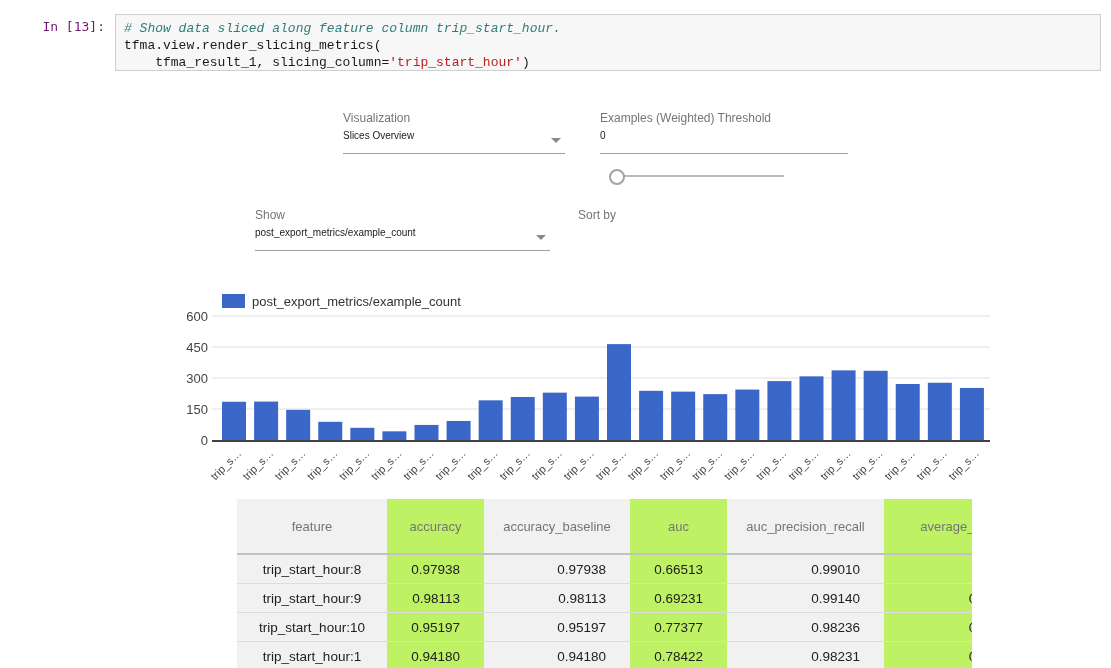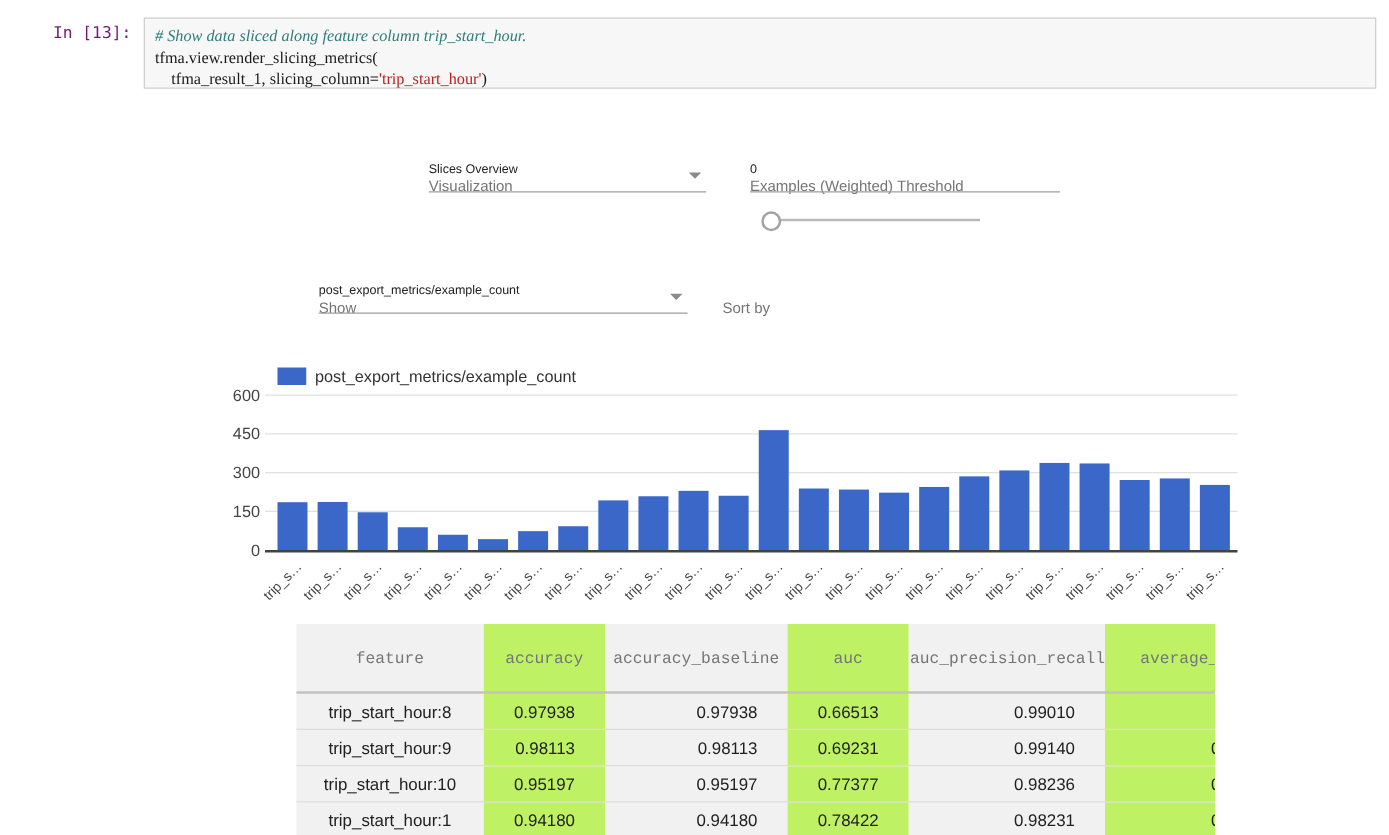--- a/index.html
+++ b/index.html
@@ -5,47 +5,47 @@
   html,body{margin:0;padding:0;background:#fff;}
   #screen{position:relative;width:1111px;height:668px;background:#fff;overflow:hidden;
           font-family:"Liberation Sans","DejaVu Sans",sans-serif;color:#212121;}
 
   
   .prompt{position:absolute;left:0;top:19px;width:105px;text-align:right;
           font-family:"DejaVu Sans Mono","Liberation Mono",monospace;
           font-size:13px;color:#701a75;white-space:pre;}
   .code-cell{position:absolute;left:115px;top:14px;width:968px;height:45px;
              background:#f7f7f7;border:1px solid #cfcfcf;padding:5px 8px;
-             font-family:Liberation Serif, serif;
+             font-family:Liberation Mono, monospace;
              font-size:13px;line-height:17px;white-space:pre;}
   .tok-comment{color:#2e7d7d;font-style:italic;}
   .tok-plain{color:#1a1a1a;}
   .tok-string{color:#ba2121;}
 
   
-  .ctl-label{position:absolute;font-size:12px;color:#757575;margin-top:31px;}
+  .ctl-label{position:absolute;font-size:12px;color:#757575;}
   .ctl-field{position:absolute;height:26px;border-bottom:1px solid #9e9e9e;
              font-size:10px;color:#212121;cursor:pointer;}
   .ctl-field .val{position:absolute;left:0;top:3px;}
   .caret{position:absolute;right:4px;top:11px;width:0;height:0;
          border-left:5px solid transparent;border-right:5px solid transparent;
          border-top:5px solid #8a8a8a;}
   .slider-track{position:absolute;height:2px;background:#b9b9b9;}
   .slider-handle{position:absolute;width:12px;height:12px;border-radius:50%;
                  background:#fff;border:2px solid #a3a3a3;}
 
   
   #chart-wrap{position:absolute;left:0;top:288px;width:1010px;height:200px;}
 
   
   #table-wrap{position:absolute;left:237px;top:499px;width:735px;height:169px;overflow:hidden;}
   table.metrics{border-collapse:collapse;table-layout:fixed;width:797px;
                 font-size:13.5px;color:#212121;}
   table.metrics th{height:52px;font-weight:normal;font-size:13px;color:#757575;
-                   text-align:center;border-bottom:2px solid #c2c2c2;font-family:Liberation Mono, monospace;}
+                   text-align:center;border-bottom:2px solid #c2c2c2;}
   table.metrics td{height:28px;border-top:1px solid #dcdcdc;padding:0;}
   table.metrics tr td:first-child{text-align:center;}
   table.metrics td.num{text-align:right;padding-right:24px;padding-left:22px;}
   .col-g{background:#f1f1f1;}
   .col-w{background:#bef264;}
 </style>
 </head>
 <body>
 
 <div id="screen">

